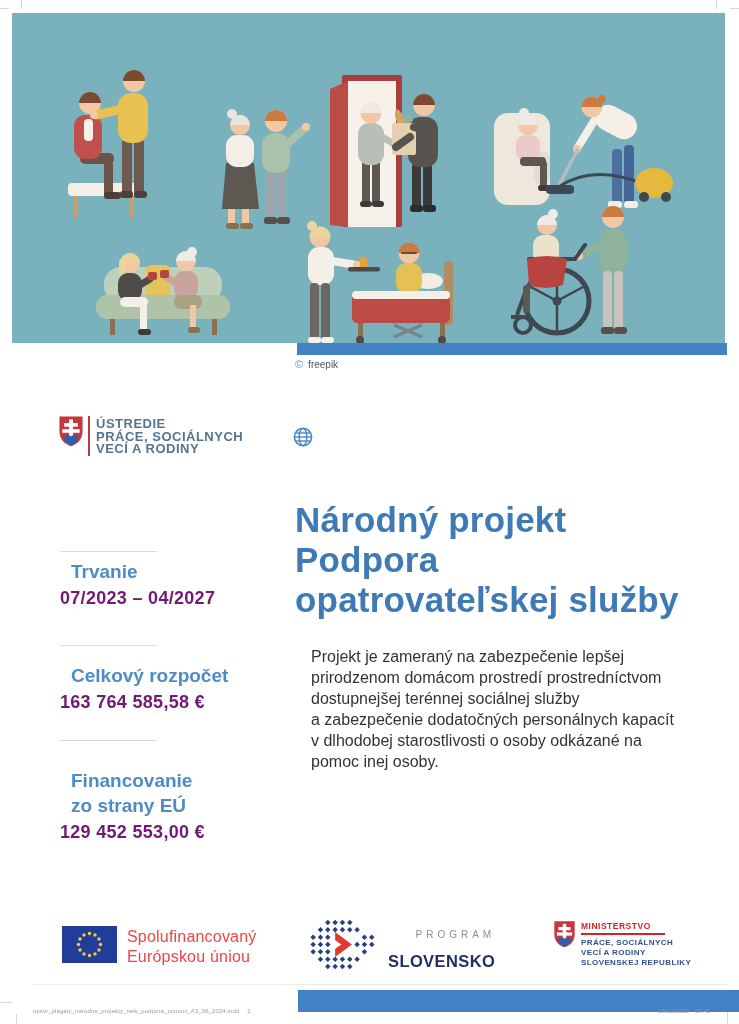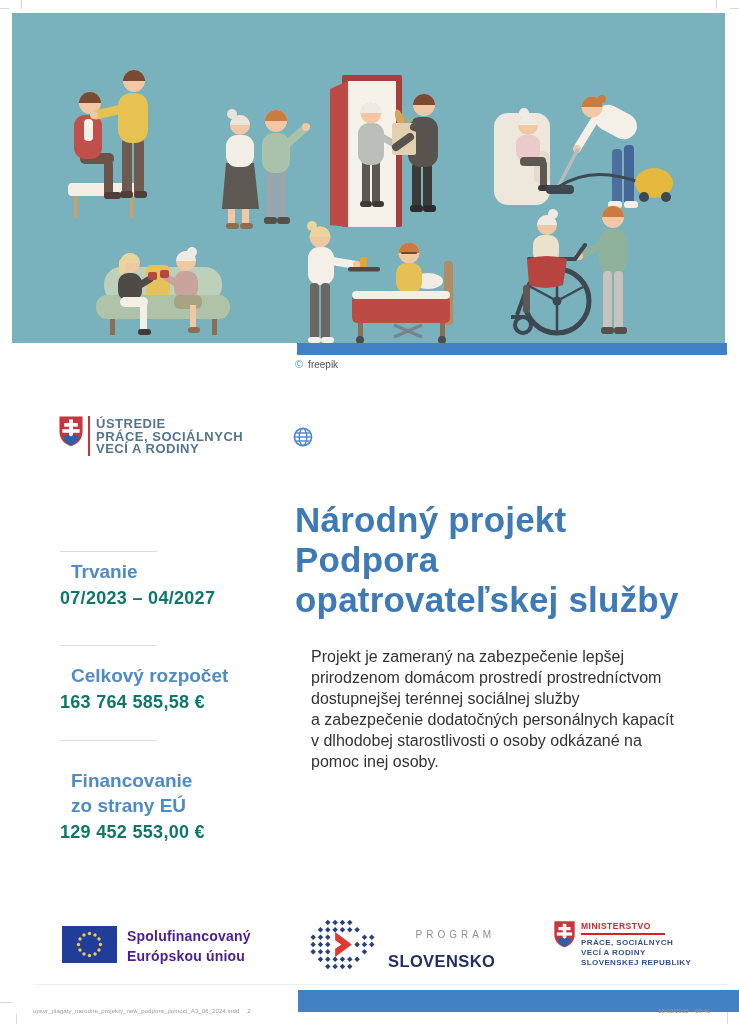--- a/index.html
+++ b/index.html
@@ -25,32 +25,32 @@
             letter-spacing:0.5px;line-height:12.7px;color:#54748F;}
 
   
   .links{position:absolute;left:293px;top:427px;display:flex;align-items:center;gap:11px;}
   .links .txt{font-size:16px;color:#3a3a3a;letter-spacing:0.2px;}
   .links .sep{margin:0 7px;color:#3a3a3a;}
 
   
   .rule{position:absolute;left:60px;width:97px;height:1px;background:#DCDCDC;}
   .info-label{position:absolute;left:60px;color:#4E8BC7;font-weight:bold;font-size:19px;line-height:25px;margin-left:11px;}
-  .info-value{position:absolute;left:60px;color:#0f766e;font-weight:bold;font-size:18px;letter-spacing:0.3px;}
+  .info-value{position:absolute;left:60px;color:#701a75;font-weight:bold;font-size:18px;letter-spacing:0.3px;}
 
   
   .title{position:absolute;left:295px;top:500px;color:#3D7AB6;font-weight:bold;
          font-size:35px;line-height:40px;letter-spacing:0.2px;}
   .desc{position:absolute;left:295px;top:646px;width:440px;color:#333;font-size:16px;line-height:21px;margin-left:16px;}
 
   
   .faint-line{position:absolute;left:33px;top:984px;width:694px;height:1px;background:#EDEDED;}
   .eu-flag{position:absolute;left:62px;top:926px;}
-  .eu-text{position:absolute;left:127px;top:927px;color:#4c1d95;font-weight:bold;
-           font-size:14px;line-height:19.5px;letter-spacing:0.2px;}
+  .eu-text{position:absolute;left:127px;top:927px;color:#ef4444;font-weight:normal;
+           font-size:16px;line-height:19.5px;letter-spacing:0.2px;}
   .program-mark{position:absolute;left:310px;top:917px;}
   .program-text{position:absolute;left:388px;top:929px;text-align:right;}
   .program-kicker{color:#8A8F99;font-size:10px;letter-spacing:4px;}
   .program-name{color:#222F66;font-weight:bold;font-size:16.5px;letter-spacing:0.4px;margin-top:12px;}
   .min-shield{position:absolute;left:553px;top:920px;}
   .min-text{position:absolute;left:581px;top:921px;}
   .min-red{color:#D2232A;font-weight:bold;font-size:8.5px;letter-spacing:0.5px;}
   .min-underline{width:84px;height:1.5px;background:#D2232A;margin:2px 0 3px 0;}
   .min-navy{color:#33518F;font-weight:bold;font-size:8px;letter-spacing:0.4px;line-height:10px;}
 

